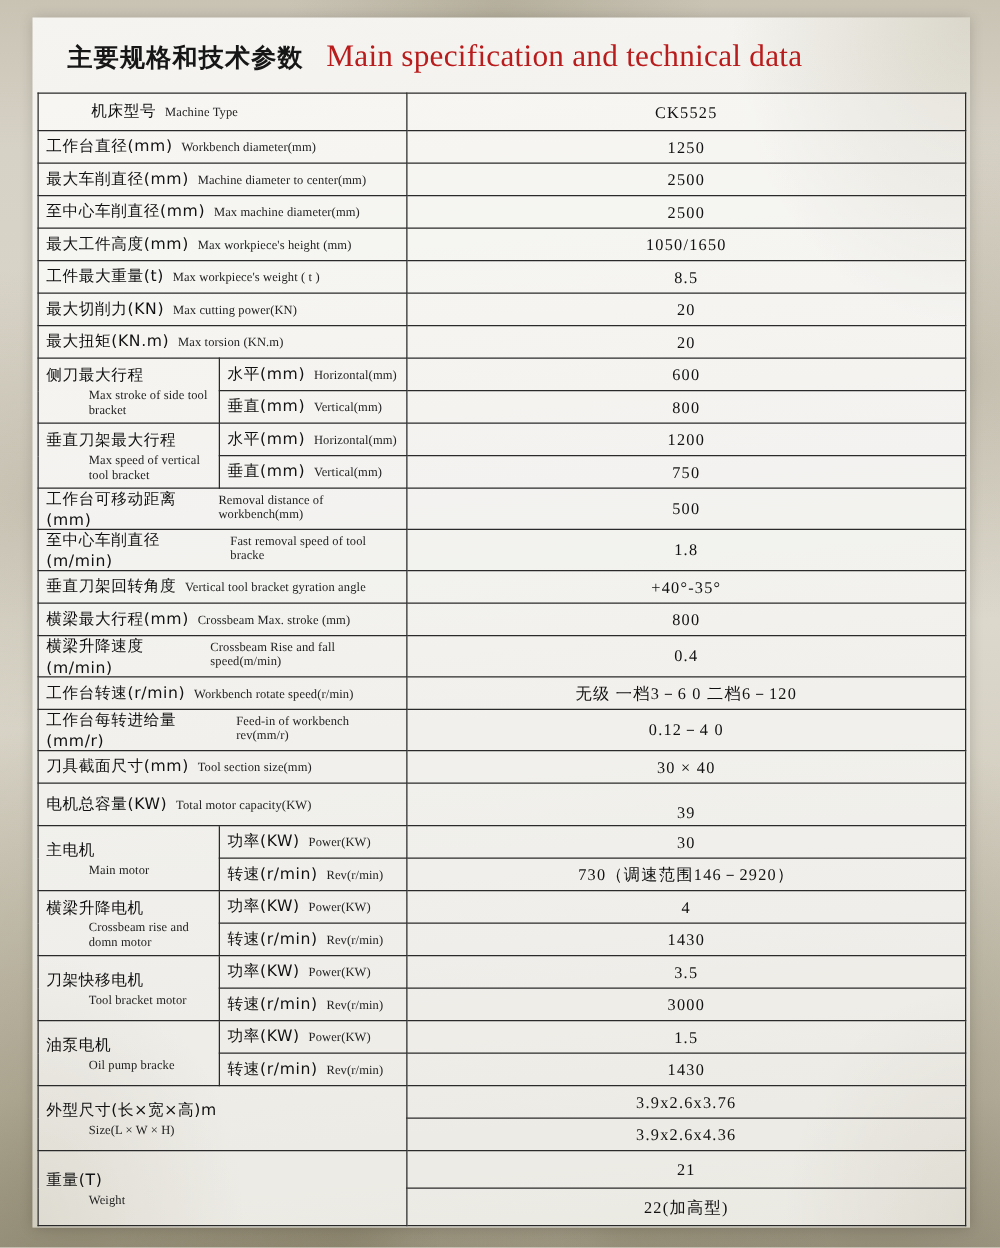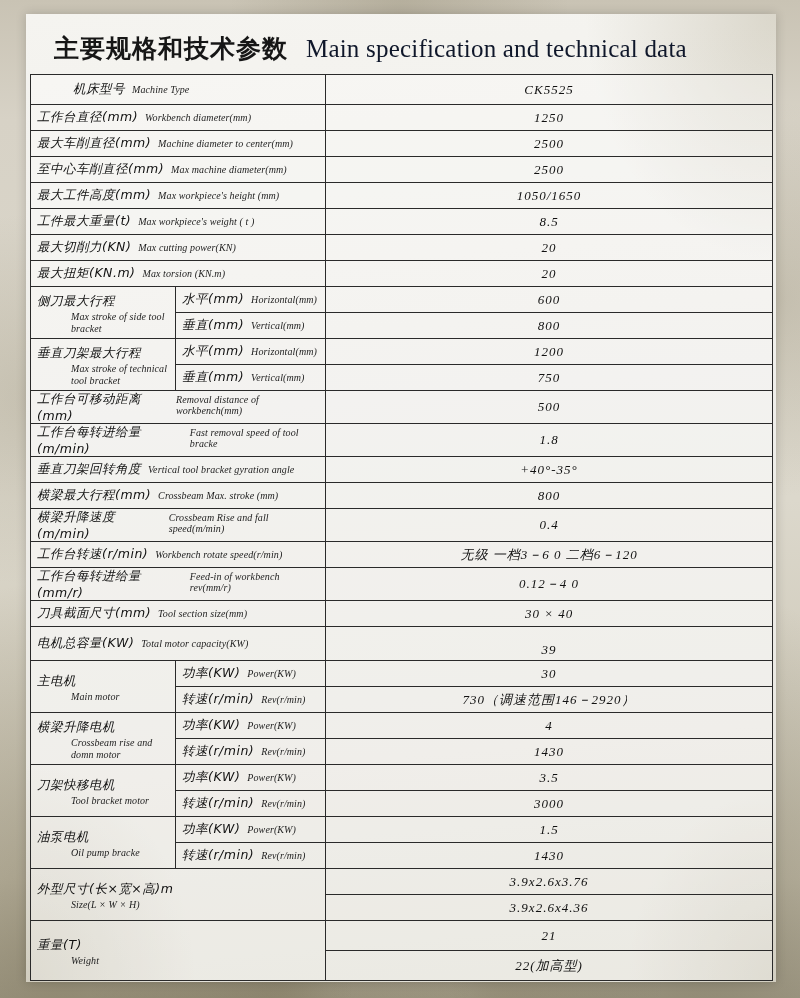--- a/index.html
+++ b/index.html
@@ -51,41 +51,40 @@
     position: absolute;
     left: 54px;
     top: 32px;
     width: 700px;
     display: flex;
     align-items: baseline;
     gap: 18px;
   }
   .title-cn {
     font-family: "DejaVu Sans", sans-serif;
-    font-size: 25px;
+    font-size: 20px;
     font-weight: bold;
     letter-spacing: 1px;
     color: #161616;
     text-align: right;
   }
   .title-en {
     font-family: "Liberation Serif", serif;
     font-size: 25px;
-    color: #0f172a;
+    color: #b91c1c;
     letter-spacing: 0.2px;
   }
   table.spec {
     position: absolute;
     left: 30px;
     top: 74px;
     width: 742px;
     border-collapse: collapse;
     table-layout: fixed;
     background: rgba(255,255,255,0.28);
-    font-style: italic;
   }
   table.spec td {
     border: 1px solid #2a2a2a;
     padding: 0 6px;
     vertical-align: middle;
     color: #111;
   }
   .cn {
     font-family: "DejaVu Sans", sans-serif;
     font-size: 12.5px;
@@ -241,21 +240,21 @@
           <span class="en">Vertical(mm)</span>
         </div>
       </td>
       <td class="val">800</td>
     </tr>
 
     <tr class="r26">
       <td rowspan="2">
         <div class="cell-label stacked">
           <span class="cn">垂直刀架最大行程</span>
-          <span class="en">Max stroke of technical tool bracket</span>
+          <span class="en">Max speed of vertical tool bracket</span>
         </div>
       </td>
       <td>
         <div class="cell-label sub-label">
           <span class="cn">水平(mm)</span>
           <span class="en">Horizontal(mm)</span>
         </div>
       </td>
       <td class="val">1200</td>
     </tr>
@@ -274,21 +273,21 @@
         <div class="cell-label">
           <span class="cn">工作台可移动距离(mm)</span>
           <span class="en">Removal distance of workbench(mm)</span>
         </div>
       </td>
       <td class="val">500</td>
     </tr>
     <tr class="r26">
       <td colspan="2">
         <div class="cell-label">
-          <span class="cn">工作台每转进给量(m/min)</span>
+          <span class="cn">至中心车削直径(m/min)</span>
           <span class="en">Fast removal speed of tool bracke</span>
         </div>
       </td>
       <td class="val">1.8</td>
     </tr>
     <tr class="r26">
       <td colspan="2">
         <div class="cell-label">
           <span class="cn">垂直刀架回转角度</span>
           <span class="en">Vertical tool bracket gyration angle</span>

